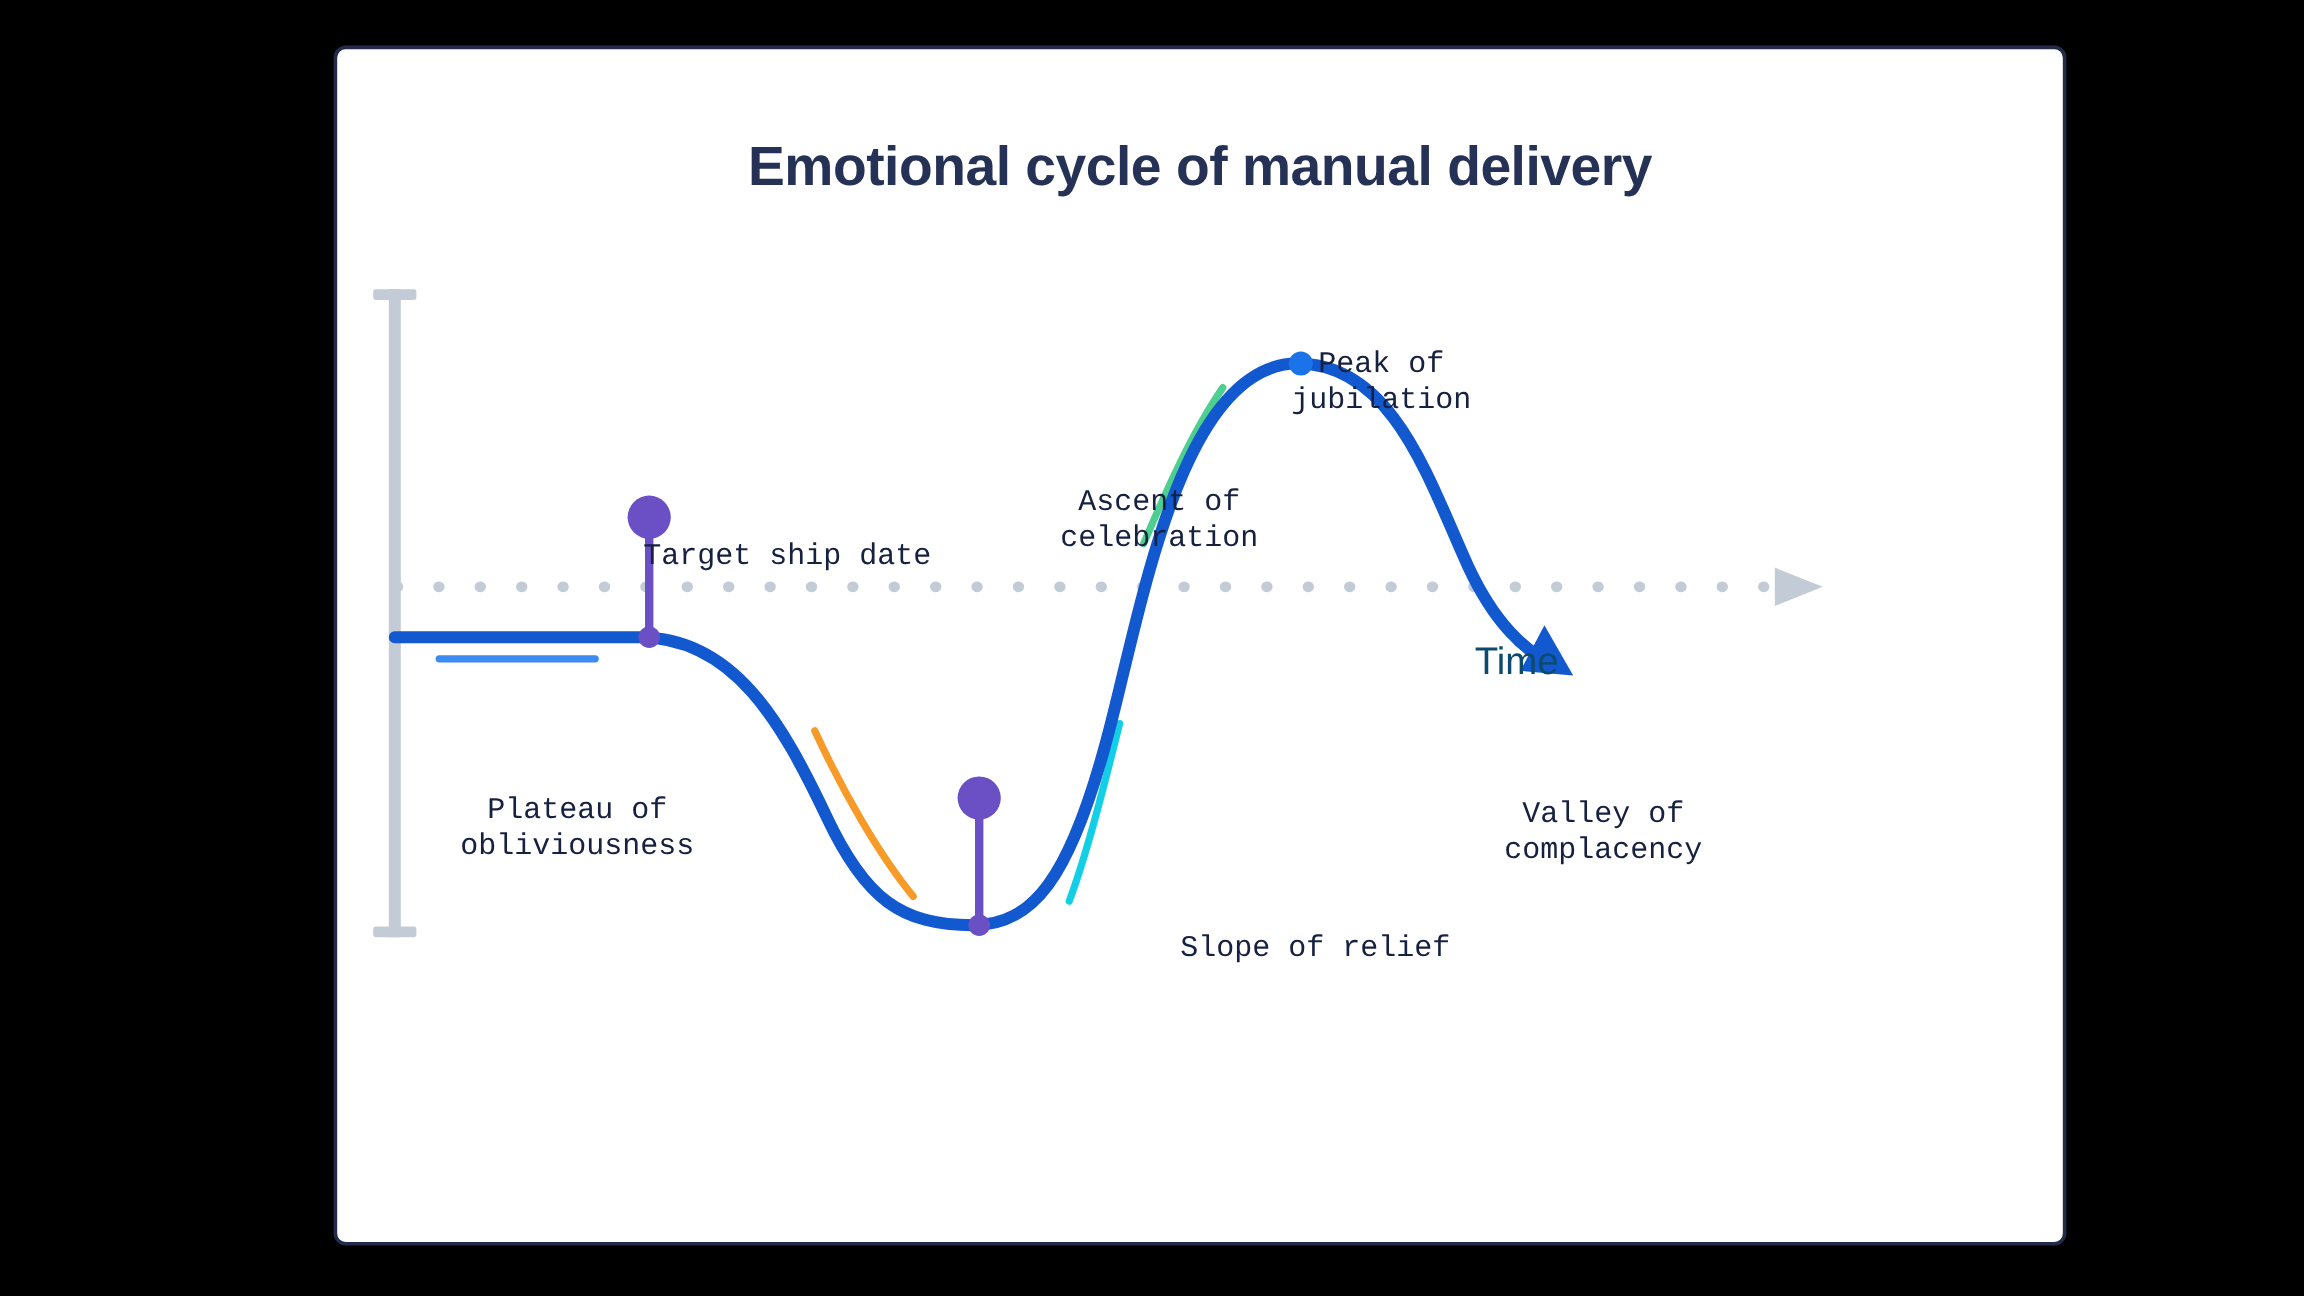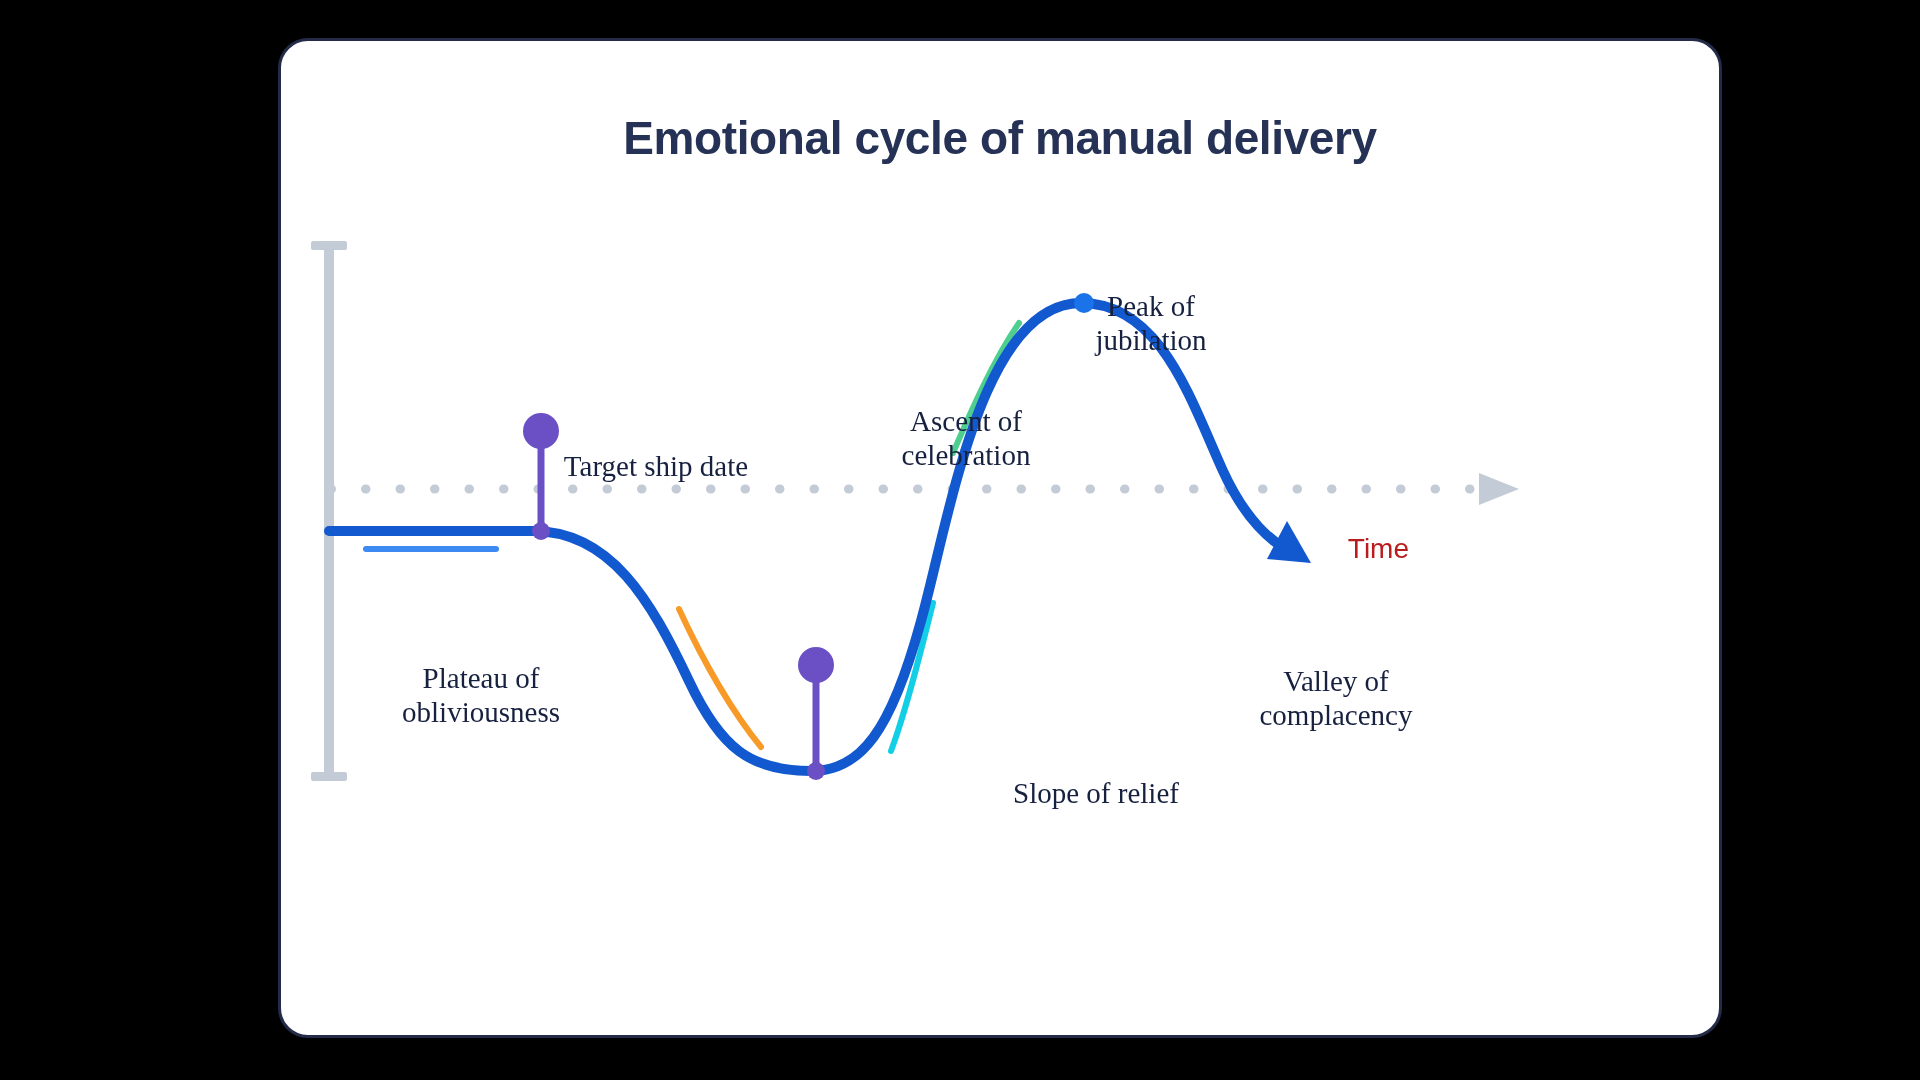--- a/index.html
+++ b/index.html
@@ -21,21 +21,21 @@
 
   
   #card {
     position: absolute;
     left: 278px;
     top: 38px;
     width: 1444px;
     height: 1000px;
     background: #ffffff;
     border: 3px solid #232b48;
-    border-radius: 30px;
+    border-radius: 10px;
     box-sizing: border-box;
     overflow: hidden;
   }
 
   
   #chart-title {
     position: absolute;
     left: 0;
     top: 72px;
     width: 100%;
@@ -53,44 +53,44 @@
     left: 0;
     top: 0;
     width: 1444px;
     height: 1000px;
   }
 
   
   .anno {
     position: absolute;
     color: #16203f;
-    font-size: 29px;
+    font-size: 25px;
     line-height: 1.18;
     text-align: center;
     white-space: pre-line;
-    font-family: Liberation Serif, serif;
+    font-family: Liberation Mono, monospace;
   }
 
   #anno-plateau      { left: 45px;  top: 620px; width: 310px; }
   #anno-target       { left: 195px; top: 408px; width: 360px; }
   #anno-cliff        { left: 250px; top: 742px; width: 320px; }
   #anno-actual       { left: 450px; top: 663px; width: 340px; }
   #anno-slope        { left: 655px; top: 735px; width: 320px; }
   #anno-ascent       { left: 545px; top: 363px; width: 280px; }
   #anno-peak         { left: 740px; top: 248px; width: 260px; }
   #anno-valley       { left: 915px; top: 623px; width: 280px; }
 
   #anno-time {
     position: absolute;
     left: 948px;
     top: 492px;
     width: 180px;
-    text-align: right;
-    color: #b91c1c;
-    font-size: 28px;
+    text-align: left;
+    color: #0c4a6e;
+    font-size: 32px;
     font-family: "Liberation Sans", sans-serif;
   }
 </style>
 </head>
 <body>
 
 <div id="stage">
 
   <div id="card">
 

